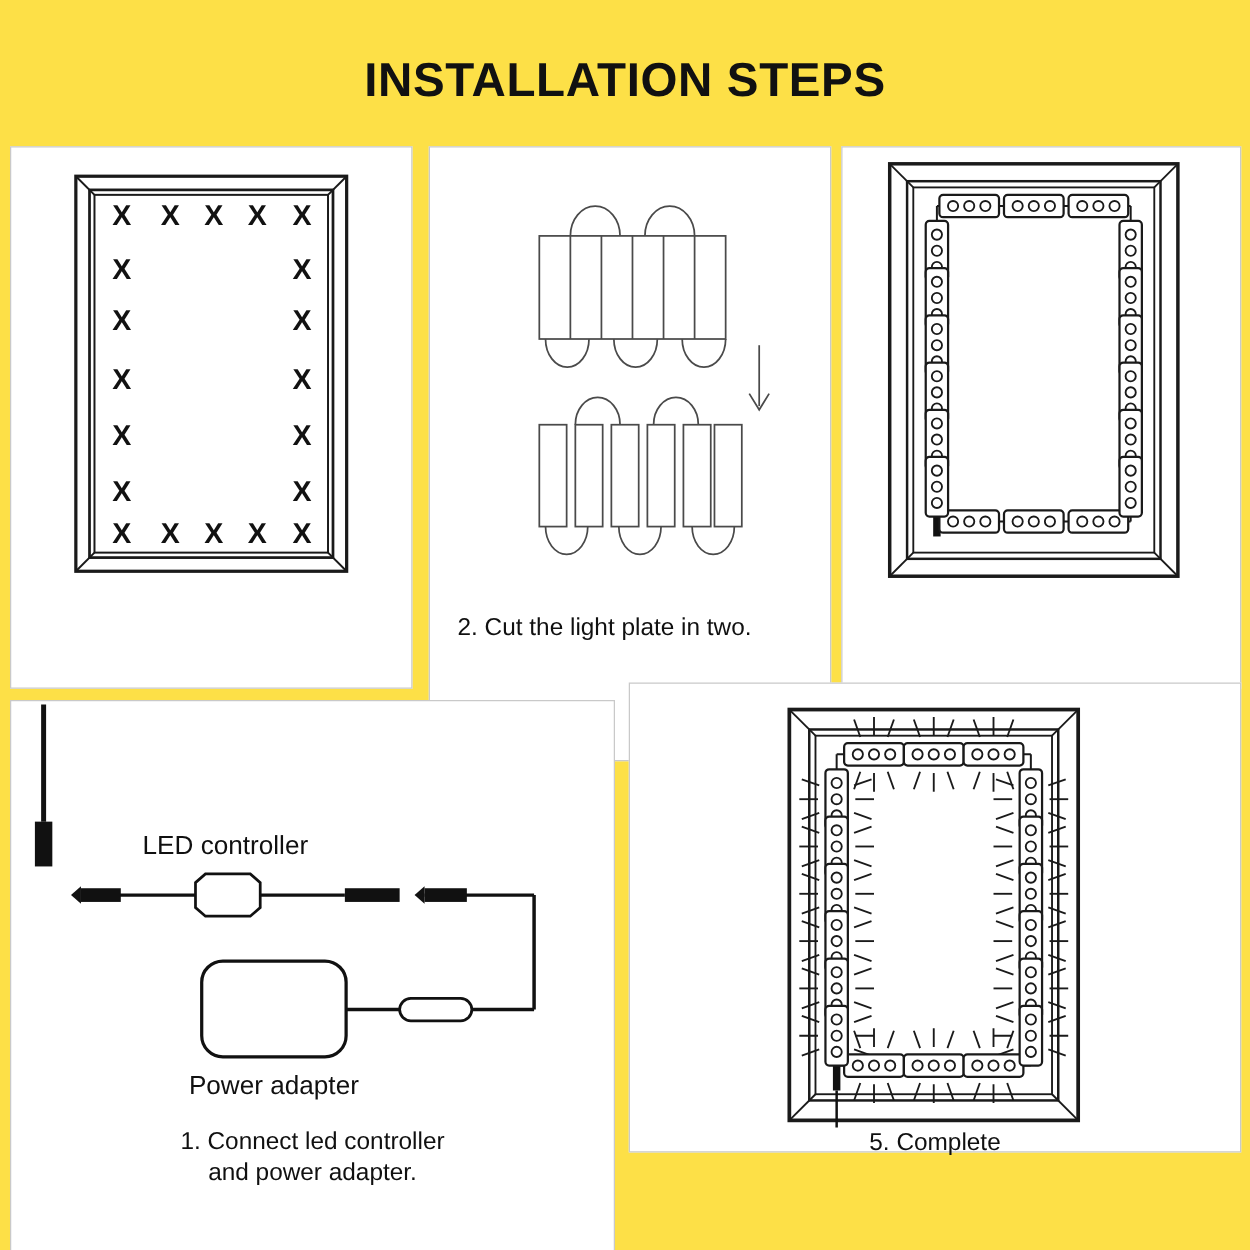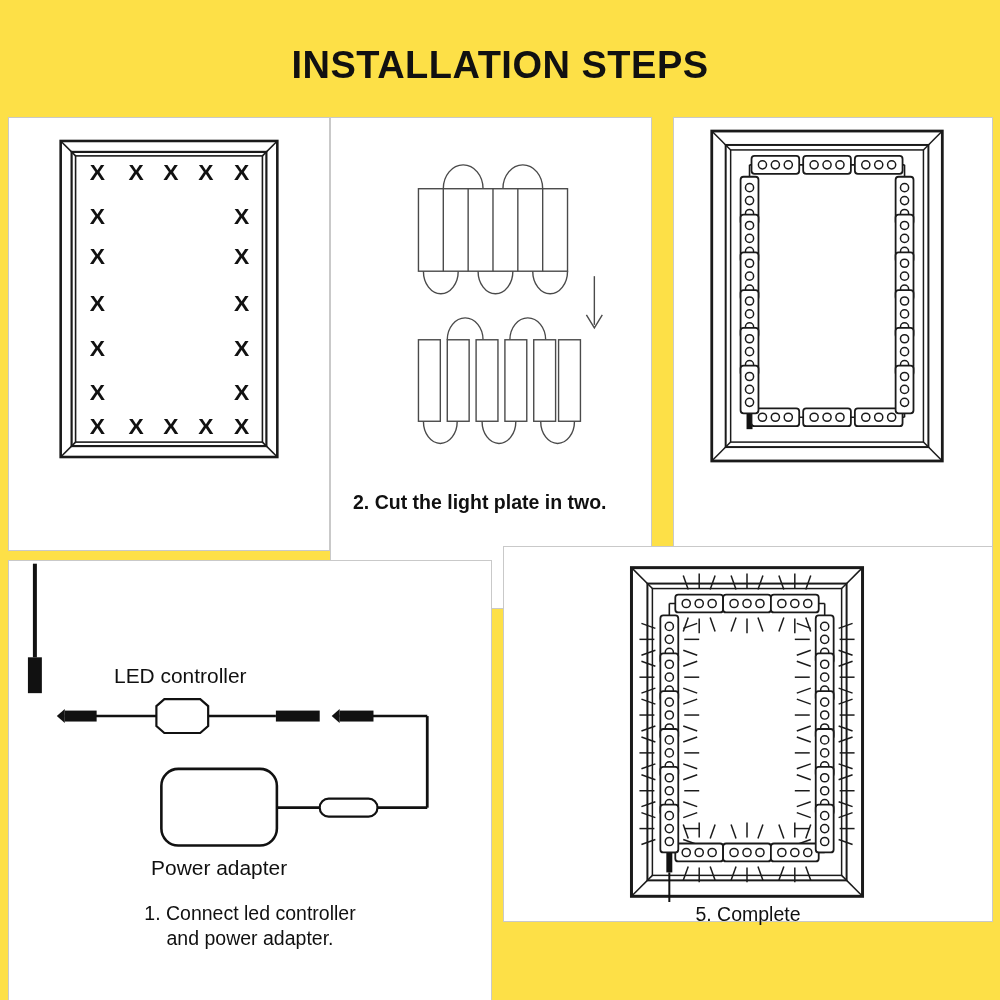--- a/index.html
+++ b/index.html
@@ -41,21 +41,21 @@
     padding: 0 22px;
     font-size: 19.5px;
     line-height: 1.28;
     color: #101010;
     font-family: "Liberation Sans", sans-serif;
     white-space: pre-line;
   }
 
   
   #p1 { left: 8px;   top: 117px; width: 322px; height: 434px; }
-  #p2 { left: 330px; top: 117px; width: 322px; height: 492px; font-weight: bold; }
+  #p2 { left: 343px; top: 117px; width: 322px; height: 492px; }
   #p3 { left: 673px; top: 117px; width: 320px; height: 434px; }
   #p4 { left: 8px;   top: 560px; width: 484px; height: 452px; }
   #p5 { left: 503px; top: 546px; width: 490px; height: 376px; text-decoration: underline; }
 
   #p1 .caption { top: 360px; }
   #p2 .caption { top: 372px; }
   #p3 .caption { top: 360px; }
   #p4 .caption { top: 340px; text-align: center; }
   #p5 .caption { top: 355px; text-align: center; }
 

